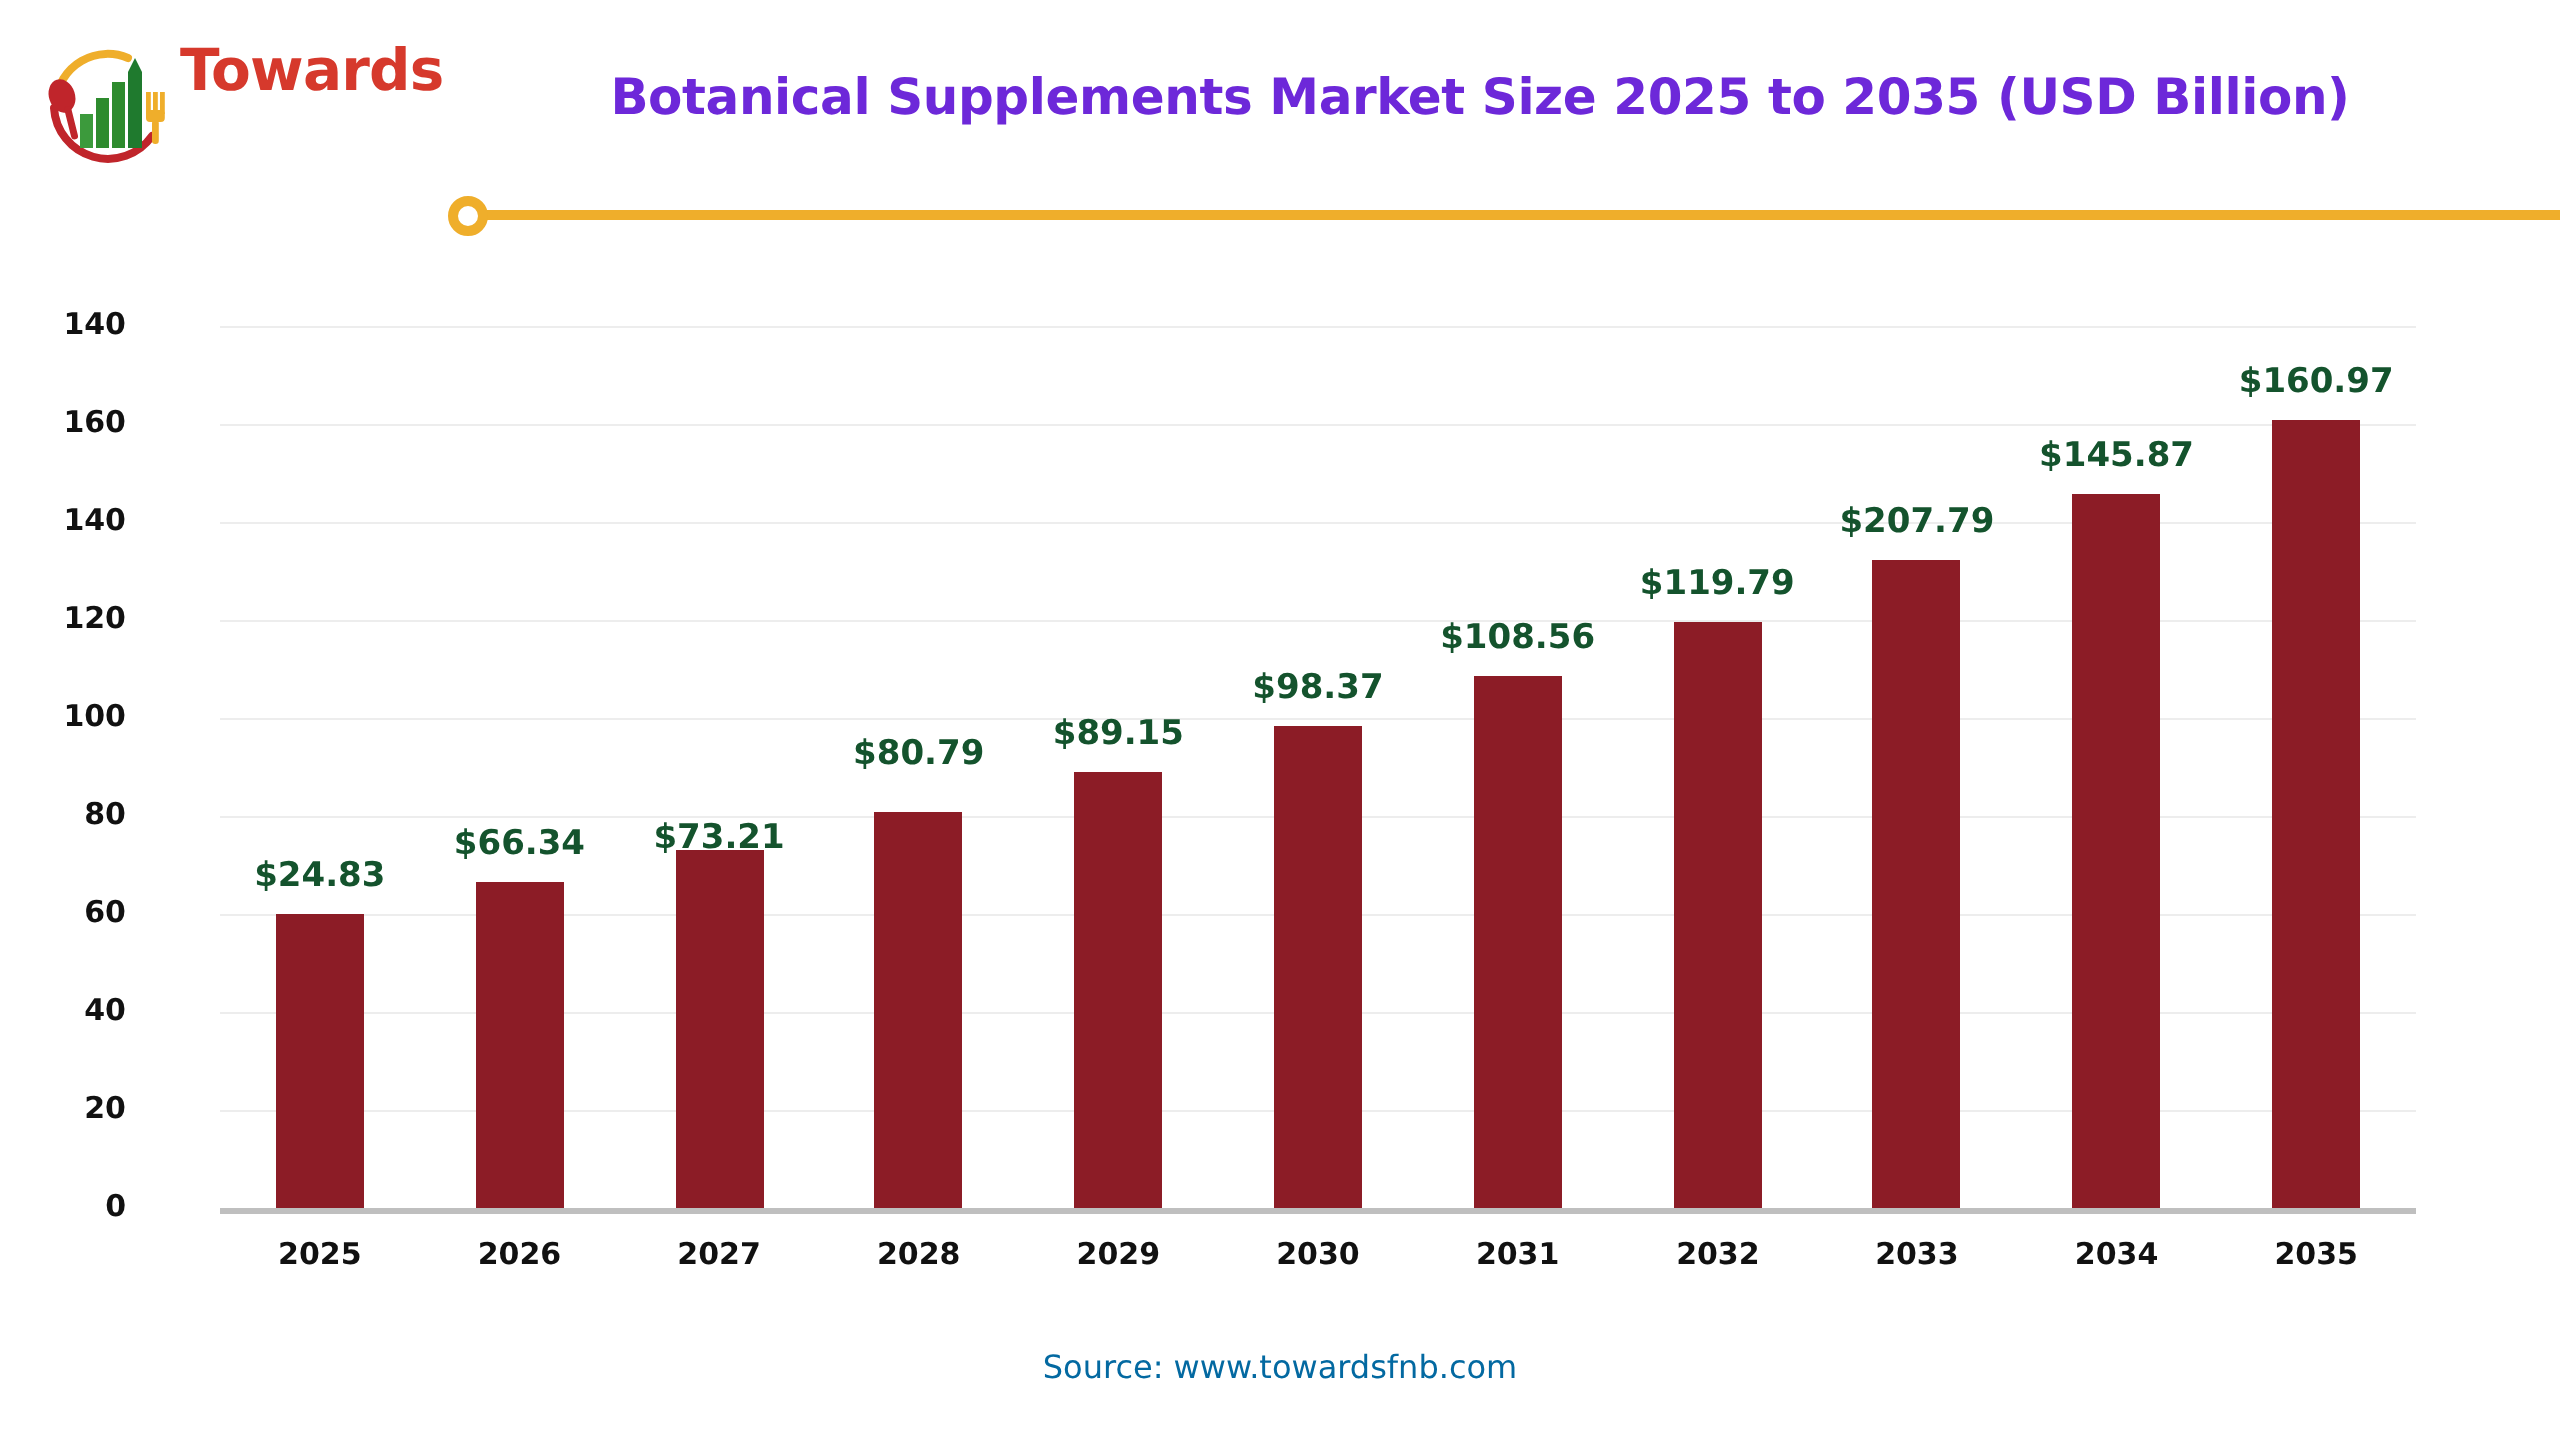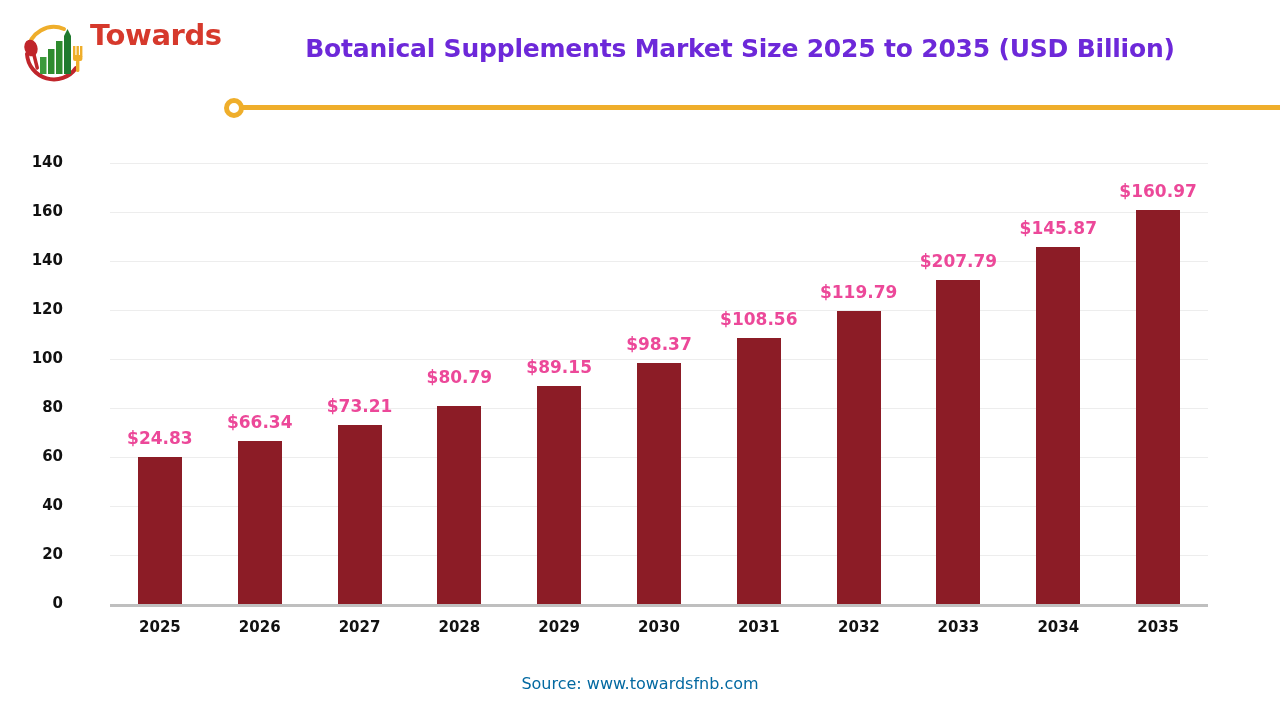--- a/index.html
+++ b/index.html
@@ -148,21 +148,21 @@
     background: #8C1C26;
   }
   .bar-label {
     position: absolute;
     left: -6px;
     width: 112px;
     text-align: center;
     font-family: "DejaVu Sans", sans-serif;
     font-size: 17px;
     font-weight: 700;
-    color: #ec4899;
+    color: #14532d;
     white-space: nowrap;
   }
   .xtick {
     position: absolute;
     top: 452px;
     left: 0;
     width: 100px;
     text-align: center;
     font-family: "DejaVu Sans", sans-serif;
     font-size: 15px;
@@ -237,21 +237,21 @@
       <div class="bar-group" style="left: 0px; width: 99.8182px;">
         <div class="bar" style="height: 147.294px; background: rgb(140, 28, 38); left: 27.9091px;"></div>
         <div class="bar-label" style="bottom: 156.294px; width: 111.818px;">$24.83</div>
       </div>
       <div class="bar-group" style="left: 99.8182px; width: 99.8182px;">
         <div class="bar" style="height: 162.533px; background: rgb(140, 28, 38); left: 27.9091px;"></div>
         <div class="bar-label" style="bottom: 171.533px; width: 111.818px;">$66.34</div>
       </div>
       <div class="bar-group" style="left: 199.636px; width: 99.8182px;">
         <div class="bar" style="height: 179.364px; background: rgb(140, 28, 38); left: 27.9091px;"></div>
-        <div class="bar-label" style="bottom: 188px; width: 111.818px;">$73.21</div>
+        <div class="bar-label" style="bottom: 175px; width: 111.818px;">$73.21</div>
       </div>
       <div class="bar-group" style="left: 299.455px; width: 99.8182px;">
         <div class="bar" style="height: 197.935px; background: rgb(140, 28, 38); left: 27.9091px;"></div>
         <div class="bar-label" style="bottom: 217px; width: 111.818px;">$80.79</div>
       </div>
       <div class="bar-group" style="left: 399.273px; width: 99.8182px; margin-top: 15px;">
         <div class="bar" style="height: 218.417px; background: rgb(140, 28, 38); left: 27.9091px;"></div>
         <div class="bar-label" style="bottom: 227.417px; width: 111.818px;">$89.15</div>
       </div>
       <div class="bar-group" style="left: 499.091px; width: 99.8182px;">

